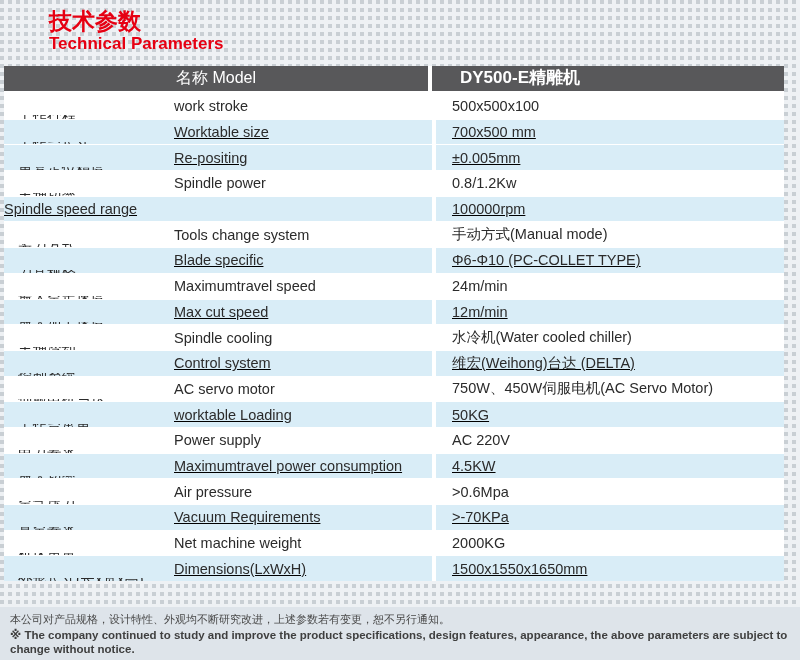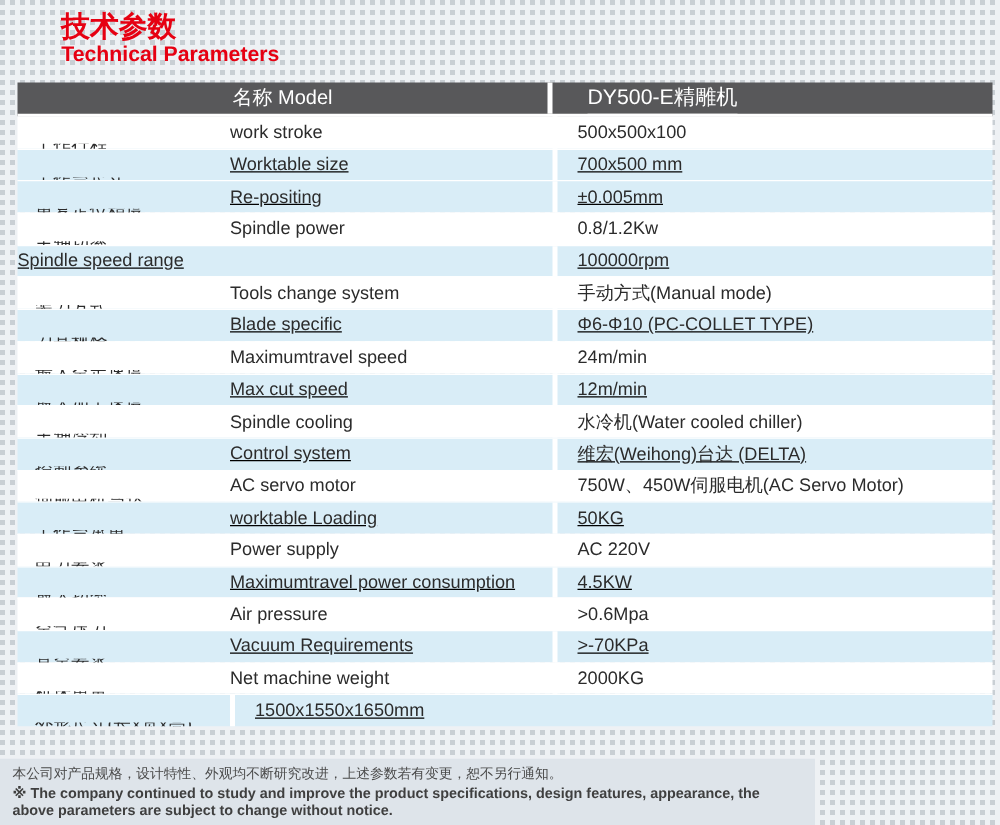--- a/index.html
+++ b/index.html
@@ -7,42 +7,42 @@
     width:800px; height:660px; position:relative; overflow:hidden;
     font-family:"Liberation Sans","DejaVu Sans",sans-serif;
     background-color:#eef1f4;
     background-image: conic-gradient(from 270deg at 4px 4px, #c9cfd4 0 90deg, rgba(201,207,212,0) 0);
     background-size: 8px 8px;
   }
   .titles { position:absolute; top:9px; left:9px;padding-left:40px; }
   .title-zh { margin:0; font-size:23px; font-weight:bold; color:#e60012; line-height:1.1; }
   .title-en { margin:1px 0 0; font-size:17px; font-weight:bold; color:#e60012; line-height:1.1; }
 
-  .spec-table { position:absolute; left:14px; top:66px; width:780px; }
+  .spec-table { position:absolute; left:4px; top:66px; width:780px; }
   .t-head {
     display:flex; height:27px; background:#58585a; color:#ffffff;
     border-bottom:2px solid #ffffff; box-sizing:border-box;
   }
   .th-name { width:424px; display:flex; align-items:center; justify-content:center; font-size:16px; }
   .th-model {
     flex:1; border-left:4px solid #ffffff; display:flex; align-items:center;
-    padding-left:28px; font-size:17px; font-weight:normal; box-sizing:border-box;
+    padding-left:28px; font-size:17px; font-weight:bold; box-sizing:border-box;
   }
   .th-model .u { display:inline-block; border-bottom:1px solid #ffffff; padding-bottom:2px; }
 
   .t-row { display:flex; height:25.7px; background:#ffffff; box-sizing:border-box; }
   .t-row + .t-row { border-top:1.5px solid #ffffff; }
   .t-row.alt { background:#d9edf7;text-decoration:underline; }
   .cell { display:flex; align-items:center; font-size:14.5px; color:#2b2b2b; box-sizing:border-box; white-space:nowrap; overflow:hidden; }
   .c-zh { width:170px; padding-left:14px;margin-top:22px; }
   .c-en { flex:1; }
   .c-val { width:352px; border-left:4px solid #ffffff; padding-left:16px; }
 
   .footer {
-    position:absolute; left:0; top:607px; width:652px; height:53px;
+    position:absolute; left:0; top:607px; width:800px; height:53px;
     background:#dee4ea; padding:6px 10px; box-sizing:border-box;
   }
   .note-zh { font-size:11px; color:#4a4a4a; line-height:1.25; }
   .note-en { font-size:11.5px; color:#3f3f3f; font-weight:bold; line-height:1.25; margin-top:1px; }
 </style>
 </head>
 <body>
 
 <div class="titles">
   <h1 class="title-zh">技术参数</h1>
@@ -160,20 +160,21 @@
   </div>
 
   <div class="t-row">
     <div class="cell c-zh">机床重量</div>
     <div class="cell c-en">Net machine weight</div>
     <div class="cell c-val">2000KG</div>
   </div>
 
   <div class="t-row alt">
     <div class="cell c-zh">外形尺寸(长x宽x高)</div>
+    <div class="cell c-en">Dimensions(LxWxH)</div>
     <div class="cell c-val">1500x1550x1650mm</div>
   </div>
 </div>
 </div>
 
 <div class="footer">
   <div class="note-zh">本公司对产品规格，设计特性、外观均不断研究改进，上述参数若有变更，恕不另行通知。</div>
   <div class="note-en">※ The company continued to study and improve the product specifications, design features, appearance, the above parameters are subject to change without notice.</div>
 </div>
 

